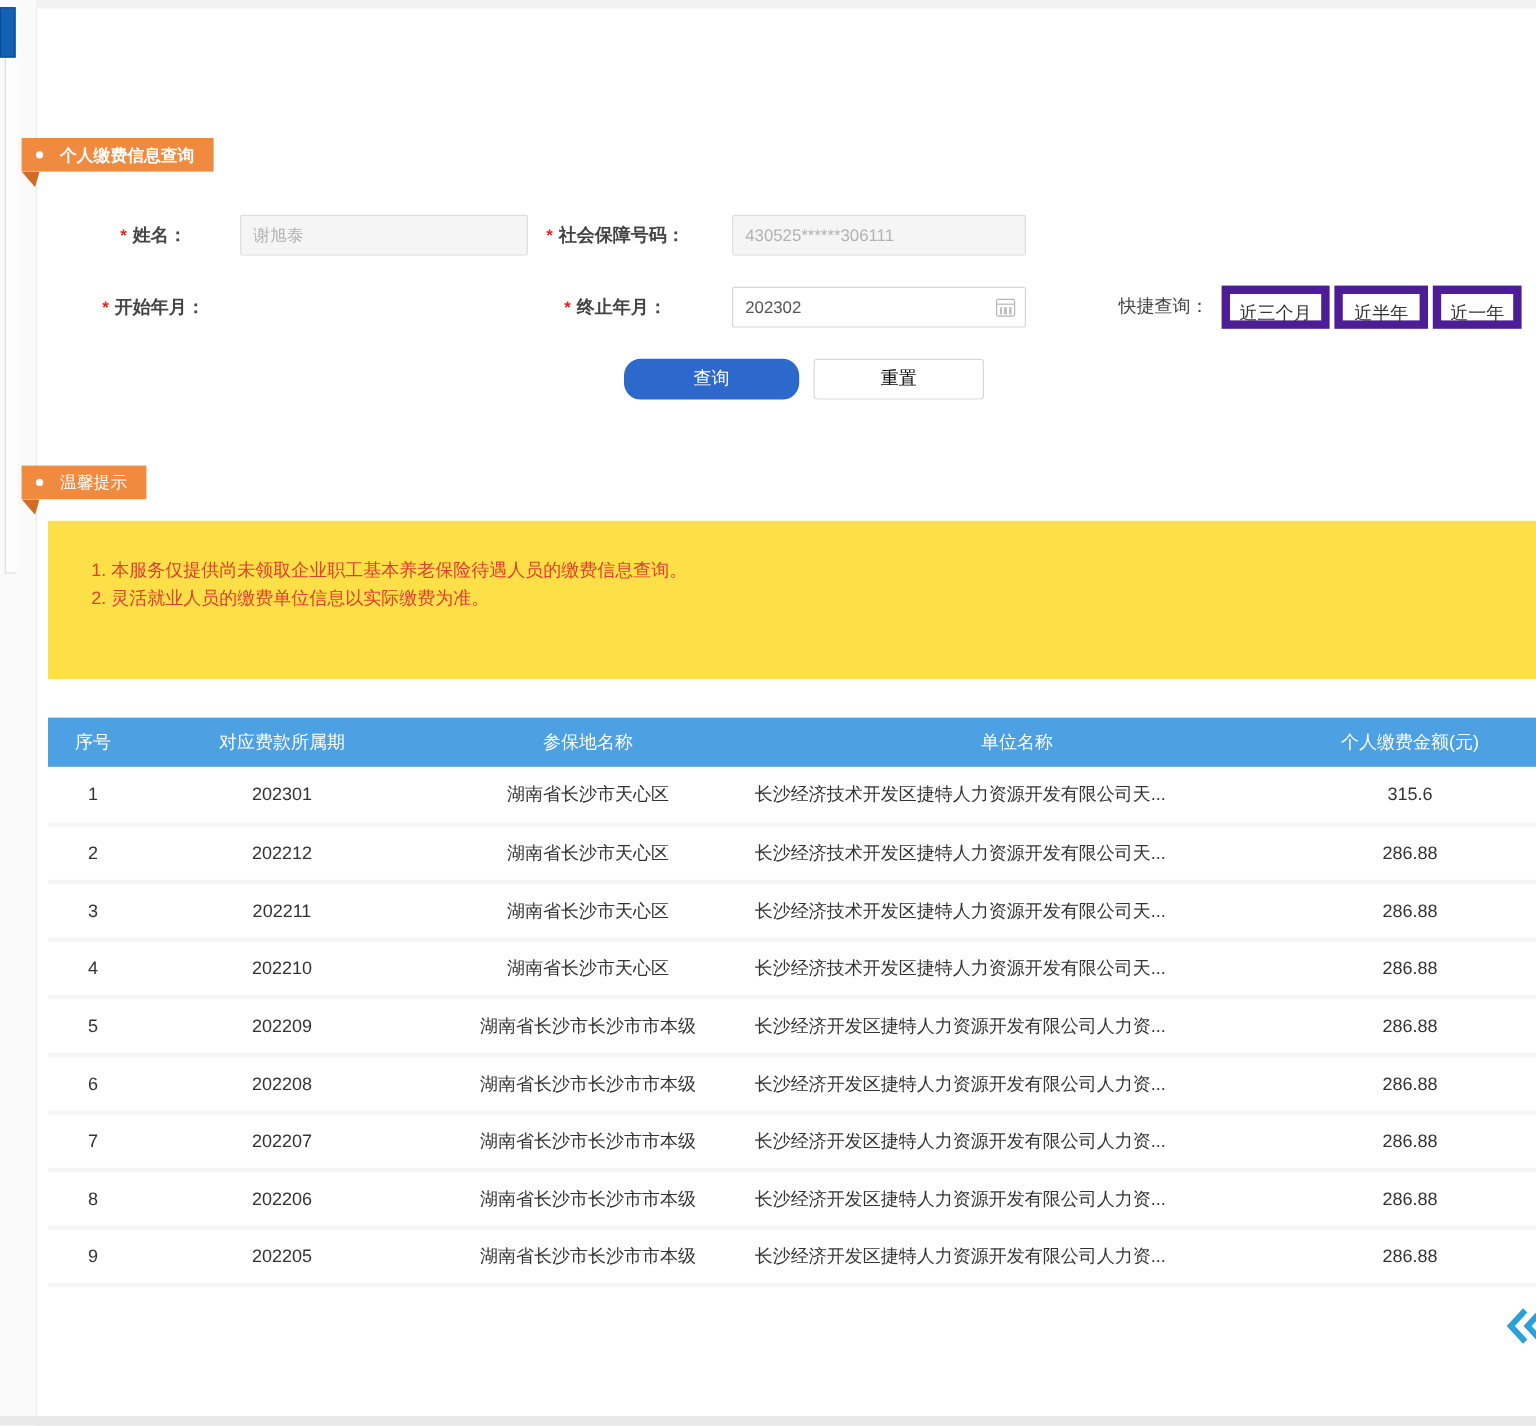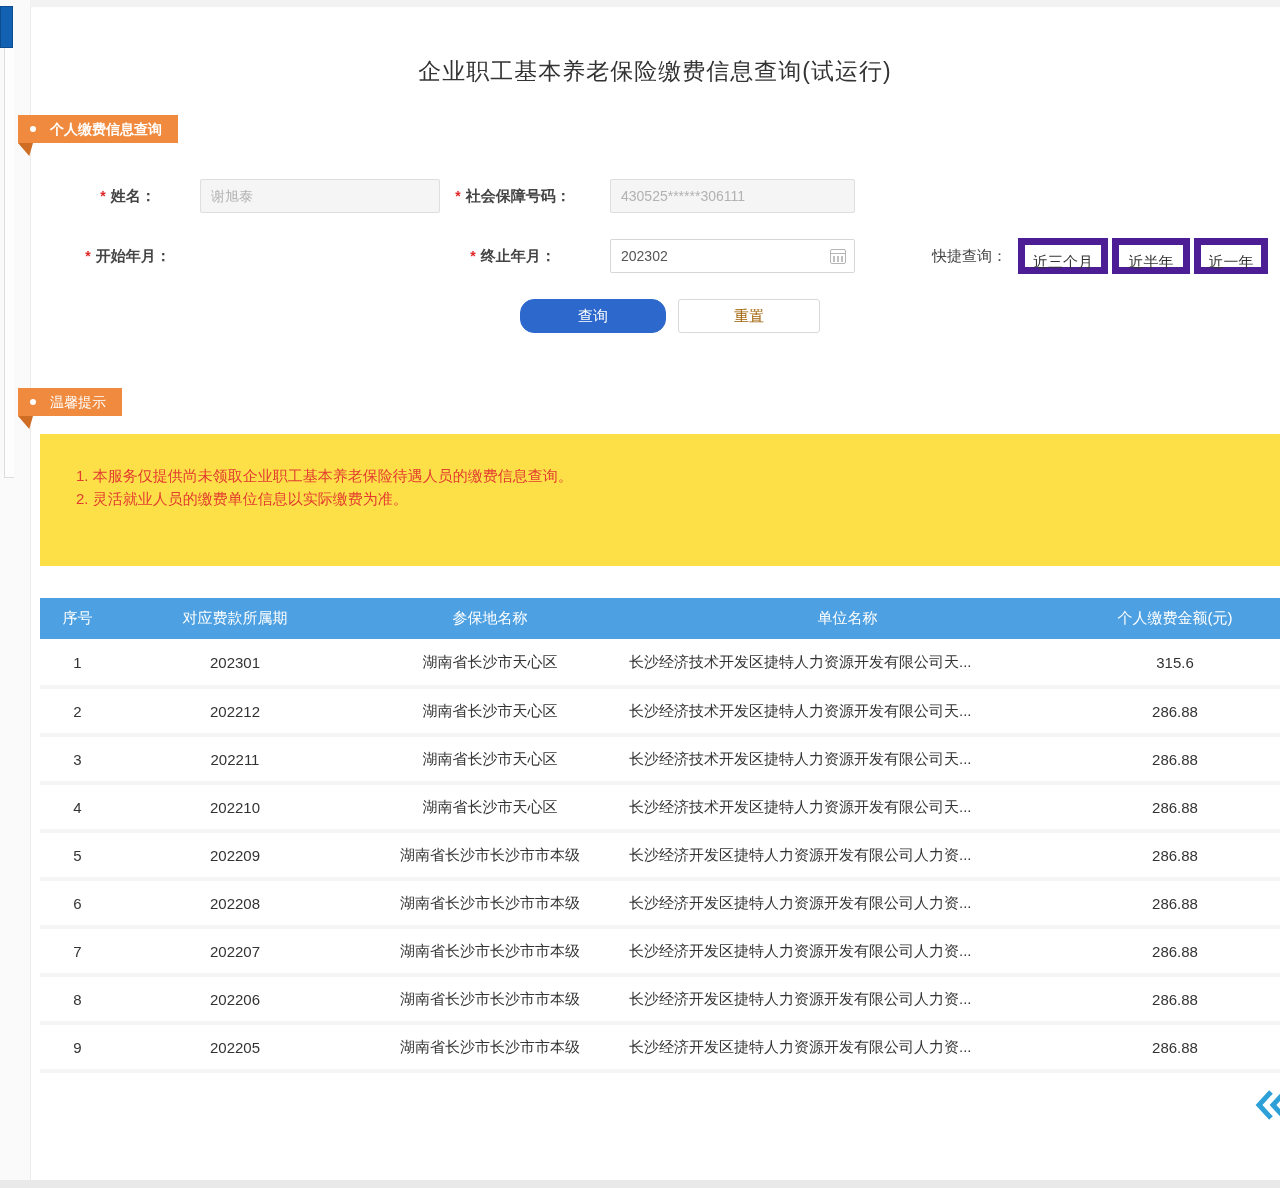--- a/index.html
+++ b/index.html
@@ -43,21 +43,21 @@
           repeating-linear-gradient(to right,#c0c0c0 0 2px,transparent 2px 4px),
           repeating-linear-gradient(to bottom,transparent 0 1px,#fff 1px 2px); }
 
   .quick-label { position:absolute; height:36px; line-height:36px; font-size:15px; color:#444; }
   .quick-btn { position:absolute; height:36px; background:#fff; border:7px solid #4c1d95;
                font-size:15px; color:#333; text-align:center; line-height:34px; cursor:pointer; }
 
   .btn { position:absolute; height:34px; border-radius:3px; font-size:15px; text-align:center;
          line-height:32px; cursor:pointer; }
   .btn-primary { background:#2d68cc; border:1px solid #2d68cc; color:#fff; }
-  .btn-plain { background:#fff; border:1px solid #d9d9d9; color:#a16207; }
+  .btn-plain { background:#fff; border:1px solid #d9d9d9; color:#000000; }
 
   
   .notice { position:absolute; left:40px; top:434px; width:1240px; height:132px; background:#fde047; }
   .notice-lines { position:absolute; left:36px; top:30px; font-size:15px; color:#e23c30; line-height:23px; }
 
   
   .tbl { position:absolute; left:40px; top:598px; width:1240px; border-collapse:collapse; table-layout:fixed; }
   .tbl th { background:#4da0e2; color:#fff; font-weight:normal; font-size:15px; height:41px; }
   .tbl td { height:48px; font-size:15px; color:#333; background:#fff;
             border-bottom:4px solid #f5f5f5; text-align:center; overflow:hidden; white-space:nowrap; }
@@ -70,21 +70,20 @@
 </head>
 <body>
 
 <div class="stage">
   <div class="side-strip"></div>
   <div class="side-outline"></div>
   <div class="side-tab"></div>
 
   <div class="panel"></div>
 
-  <div class="page-title">企业职工基本养老保险缴费信息查询(试运行)</div>
 
   <div class="badge" style="left:18px; top:115px;font-weight:bold;">
     <span class="dot"></span>
     <span>个人缴费信息查询</span>
   </div>
   <div class="badge-fold" style="left:18px; top:143px;"></div>
 
   <div class="form-label" style="left:60px; top:179px; width:136px;">
     <span class="req">*</span><span>姓名：</span>
   </div>

